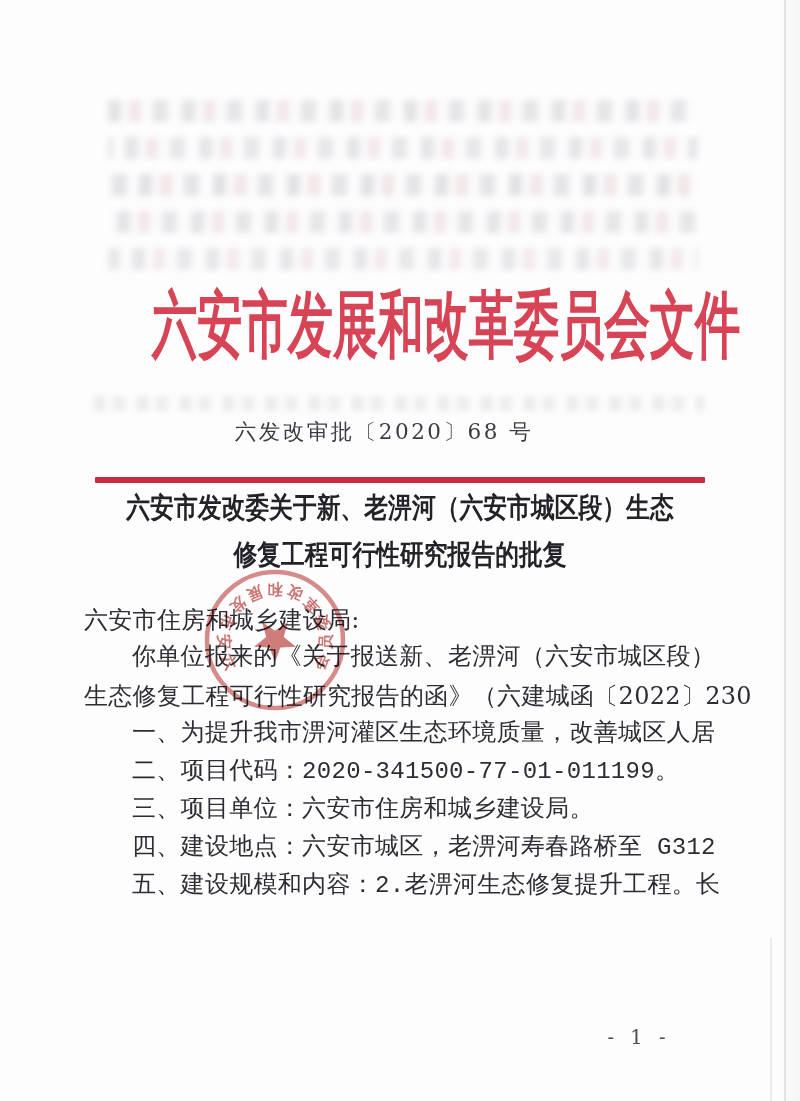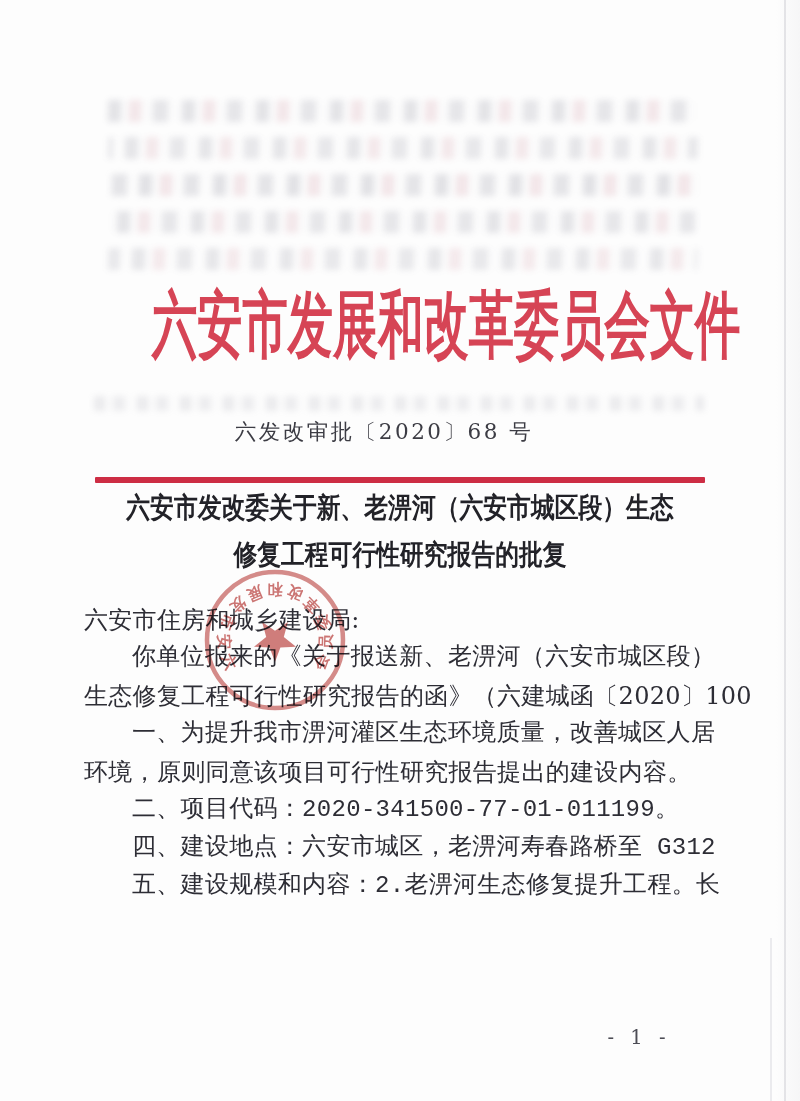--- a/index.html
+++ b/index.html
@@ -109,24 +109,24 @@
   <div class="red-rule"></div>
 
   <div class="subject">
     <div>六安市发改委关于新、老淠河（六安市城区段）生态</div>
     <div>修复工程可行性研究报告的批复</div>
   </div>
 
   <div class="body-text" id="bodyText">
       <div class="bline">六安市住房和城乡建设局:</div>
       <div class="bline indent">你单位报来的《关于报送新、老淠河（六安市城区段）</div>
-      <div class="bline">生态修复工程可行性研究报告的函》（六建城函〔2020〕100</div>
+      <div class="bline">生态修复工程可行性研究报告的函》（六建城函〔2022〕230</div>
       <div class="bline indent">一、为提升我市淠河灌区生态环境质量，改善城区人居</div>
-      <div class="bline">环境，原则同意该项目可行性研究报告提出的建设内容。</div>
       <div class="bline indent">二、项目代码：2020-341500-77-01-011199。</div>
+      <div class="bline indent">三、项目单位：六安市住房和城乡建设局。</div>
       <div class="bline indent">四、建设地点：六安市城区，老淠河寿春路桥至 G312</div>
       <div class="bline indent">五、建设规模和内容：2.老淠河生态修复提升工程。长</div>
     </div>
 
   <svg class="stamp" width="150" height="154" viewBox="0 0 150 154">
     <circle class="stamp-ring" cx="75" cy="77" r="68"></circle>
     <polygon class="stamp-star" transform="translate(75,77)" points="0,22 -5.4,7.5 -21,6.8 -8.8,-2.9 -12.9,-17.9 0,-9.2 12.9,-17.9 8.8,-2.9 21,6.8 5.4,7.5"></polygon>
     <g id="stampArc">
         <text transform="translate(27.9,99.0) rotate(65.0)" class="stamp-arc-char">六</text>
         <text transform="translate(23.0,78.8) rotate(88.0)" class="stamp-arc-char">安</text>

